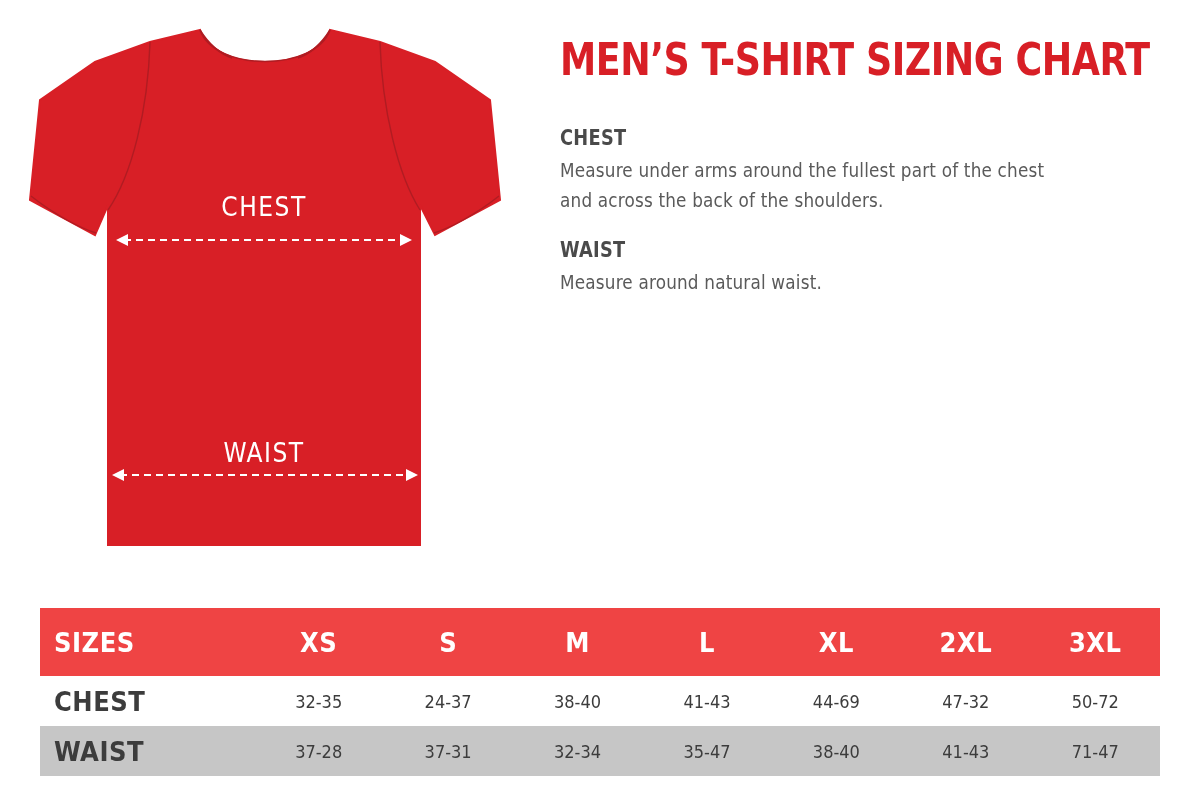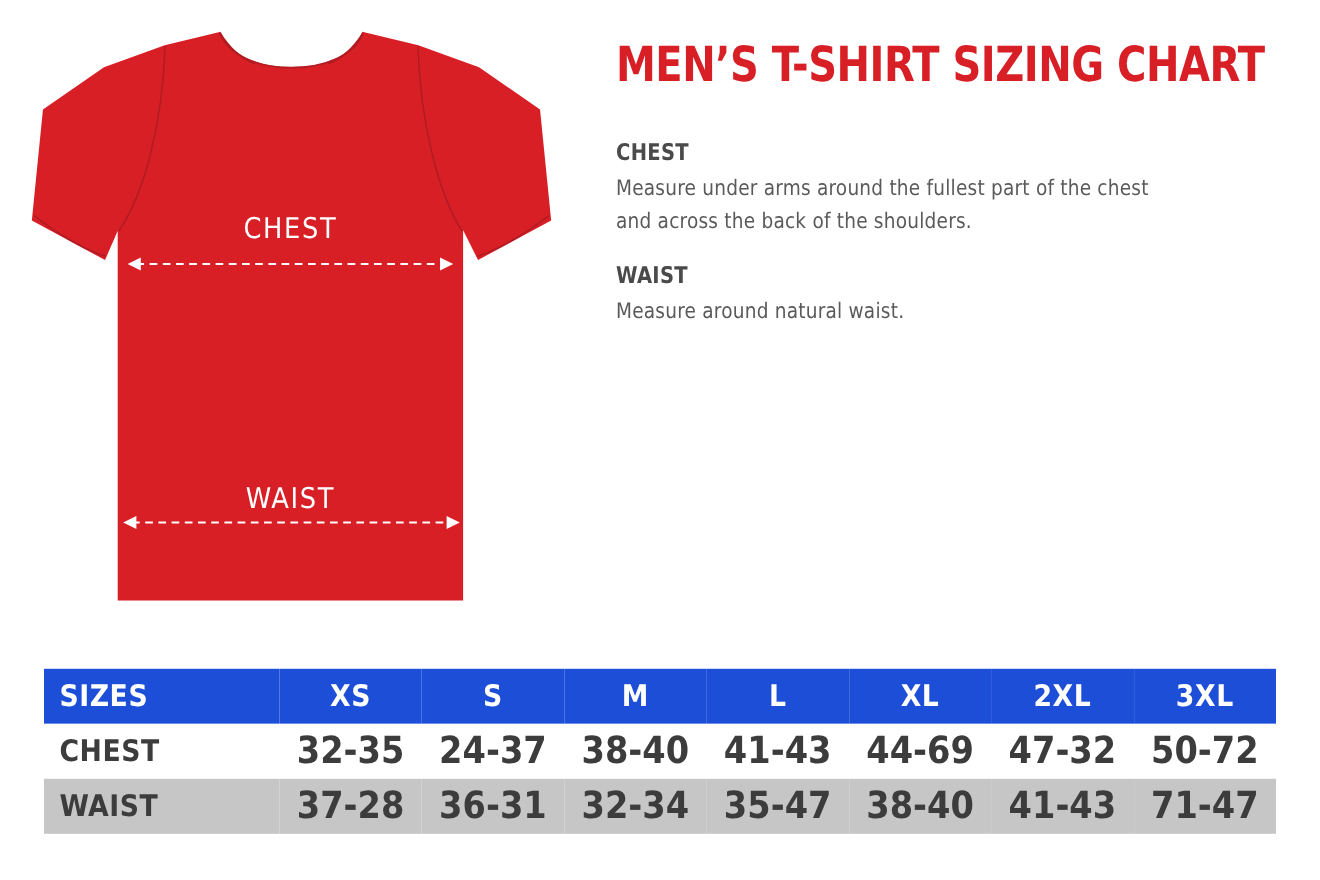--- a/index.html
+++ b/index.html
@@ -83,31 +83,31 @@
     width: 1120px;
   }
   table.sizing {
     border-collapse: collapse;
     width: 1120px;
     table-layout: fixed;
   }
   table.sizing th, table.sizing td {
     text-align: center;
     font-family: "DejaVu Sans Condensed", "Liberation Sans Narrow", "Liberation Sans", sans-serif;
-    font-size: 34px;
+    font-size: 18px;
     height: 50px;
     padding: 0;
-    font-weight: bold;
+    font-weight: normal;
   }
   table.sizing thead th {
-    background: #1d4ed8;
+    background: #ef4444;
     color: #ffffff;
     font-weight: bold;
     font-size: 27px;
-    height: 50px;
+    height: 68px;
     letter-spacing: 0.5px;
   }
   table.sizing thead th.rowhead,
   table.sizing tbody td.rowhead {
     text-align: left;
     padding-left: 14px;
     width: 200px;
   }
   table.sizing tbody tr.row-chest td {
     background: #ffffff;
@@ -206,21 +206,21 @@
         <td>24-37</td>
         <td>38-40</td>
         <td>41-43</td>
         <td>44-69</td>
         <td>47-32</td>
         <td>50-72</td>
       </tr>
       <tr class="row-waist">
         <td class="rowhead">WAIST</td>
         <td>37-28</td>
-        <td>36-31</td>
+        <td>37-31</td>
         <td>32-34</td>
         <td>35-47</td>
         <td>38-40</td>
         <td>41-43</td>
         <td>71-47</td>
       </tr>
     </tbody>
   </table>
 </div>
 

